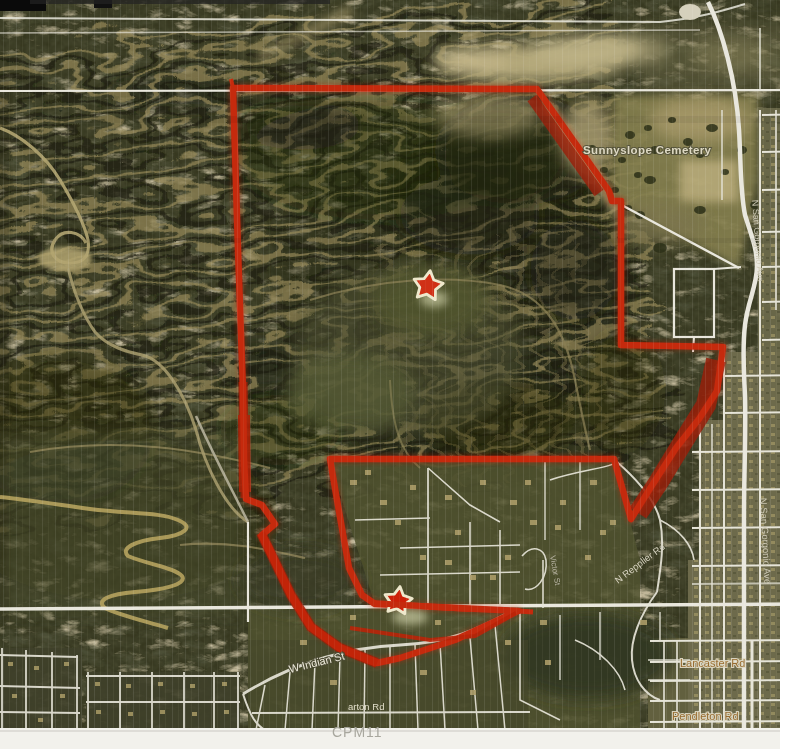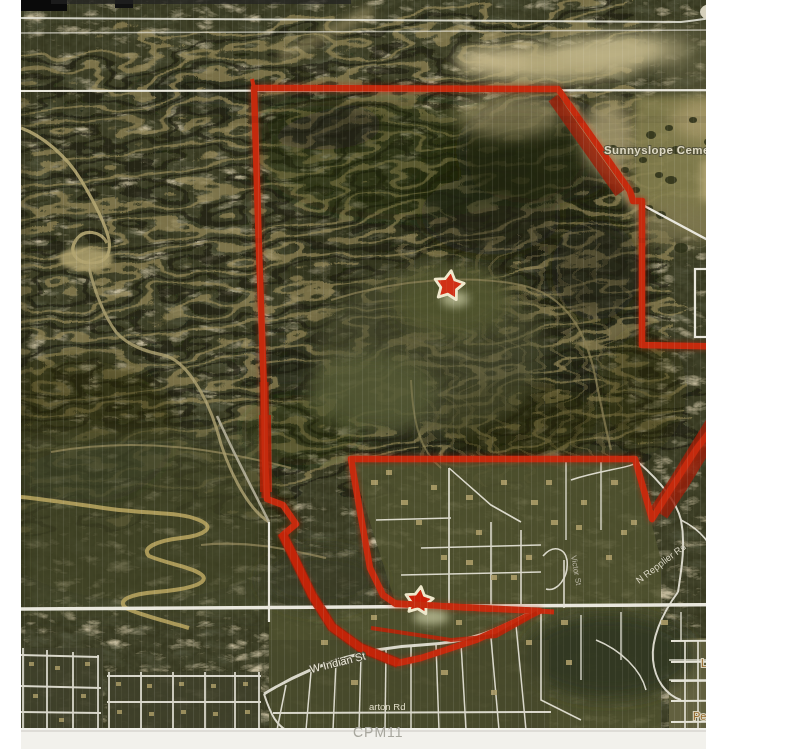--- a/index.html
+++ b/index.html
@@ -1,16 +1,16 @@
 <!DOCTYPE html>
 <html><head>
 <meta charset="utf-8">
 <style>
 html,body{margin:0;padding:0;background:#fff;}
-#wrap{width:685px;height:749px;overflow:hidden;position:relative;font-family:"Liberation Sans", sans-serif;padding-left:21px;}
+#wrap{width:780px;height:749px;overflow:hidden;position:relative;font-family:"Liberation Sans", sans-serif;}
 svg{display:block;}
 </style>
 </head>
 <body>
 <div id="wrap">
 <svg width="810" height="749" viewBox="0 0 810 749" xmlns="http://www.w3.org/2000/svg">
 <defs>
 <filter id="b2" x="-30%" y="-30%" width="160%" height="160%">
           <feGaussianBlur stdDeviation="2"></feGaussianBlur>
         </filter>

